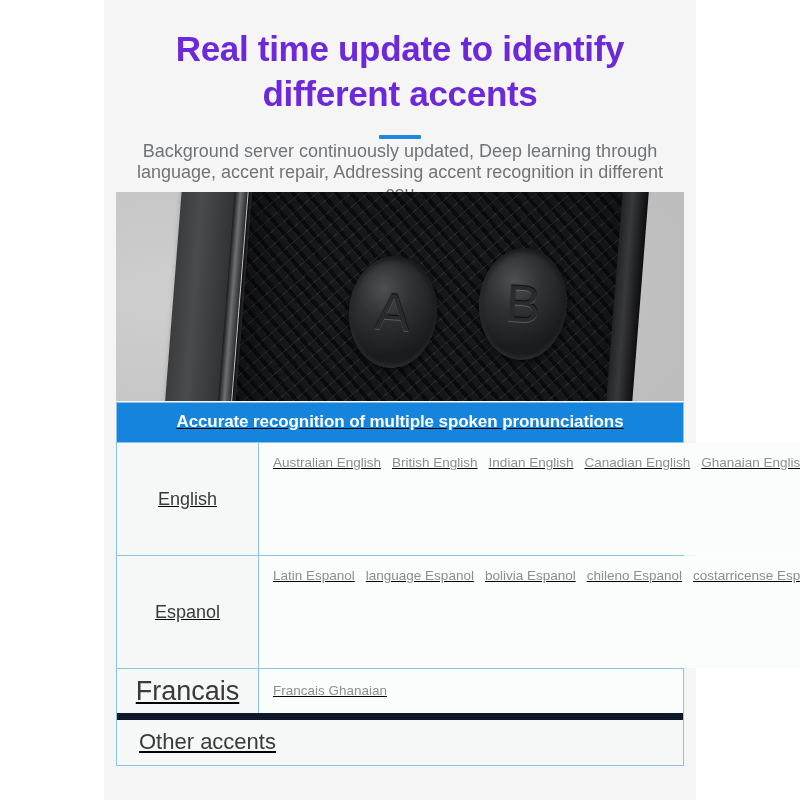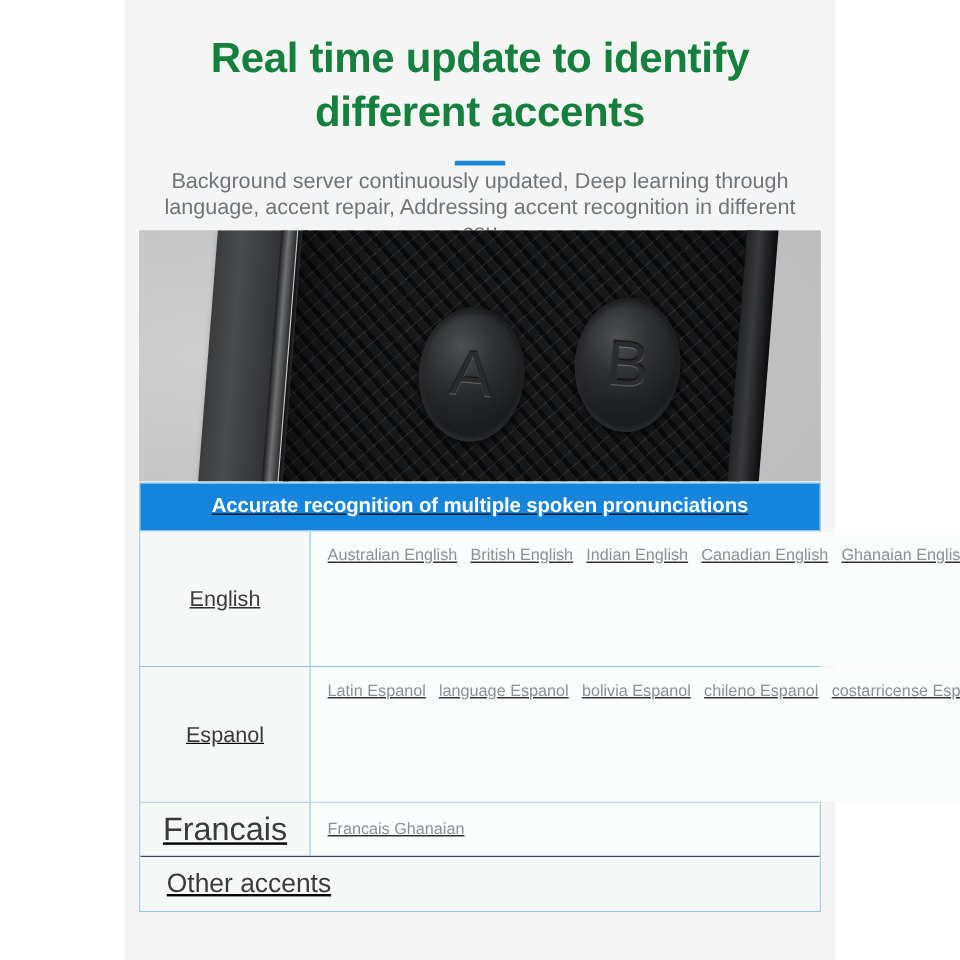--- a/index.html
+++ b/index.html
@@ -40,21 +40,21 @@
     width: 592px;
     height: 190px;
     box-sizing: border-box;
     padding: 26px 14px 0 14px;
     text-align: center;
   }
   .hero-title {
     font-size: 35px;
     line-height: 45px;
     font-weight: 700;
-    color: #15803d;
+    color: #6d28d9;
     letter-spacing: -0.3px;
     margin: 0;
     white-space: pre-line;
   }
   .hero-rule-wrap {
     margin-top: 9px;
     height: 10px;
   }
   .hero-rule {
     display: inline-block;
@@ -221,21 +221,21 @@
   .row-english .row-label { min-height: 112px; }
   .row-espanol .row-label,
   .row-espanol .row-content { min-height: 112px; }
   .row-francais .row-label,
   .row-francais .row-content { min-height: 44px; }
   .row-francais .row-content { display: flex; align-items: center; }
   .row-francais .row-label { font-size: 27px; }
 
   .row-other {
     display: block;
-    border-top: 1px solid #0f172a;
+    border-top: 7px solid #0f172a;
     background: #f6f7f7;
     padding: 9px 0 10px 22px;
     font-size: 22px;
     color: #3a3a3c;
   }
 </style>
 </head>
 <body>
 
 <div id="page">

